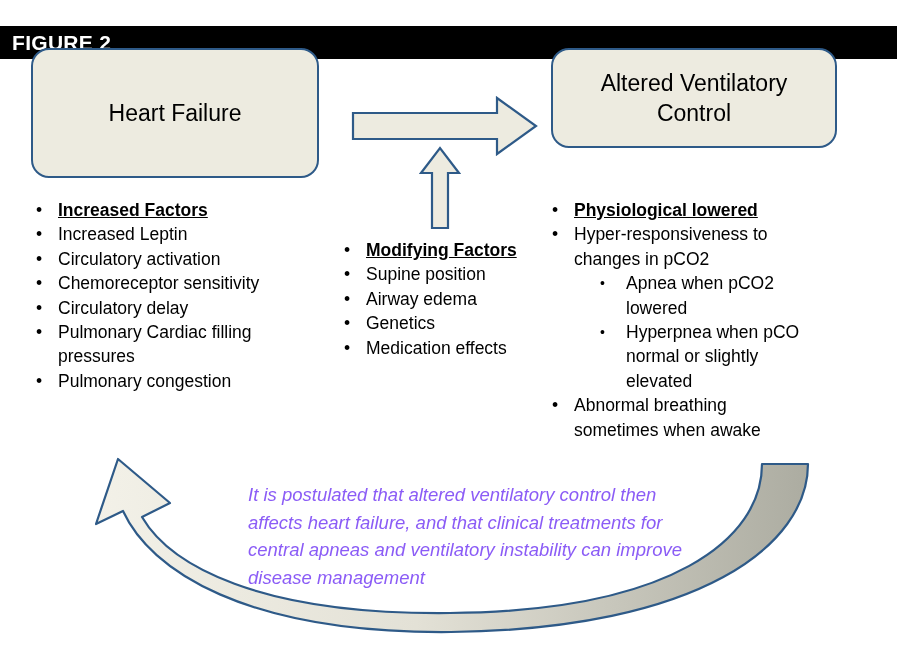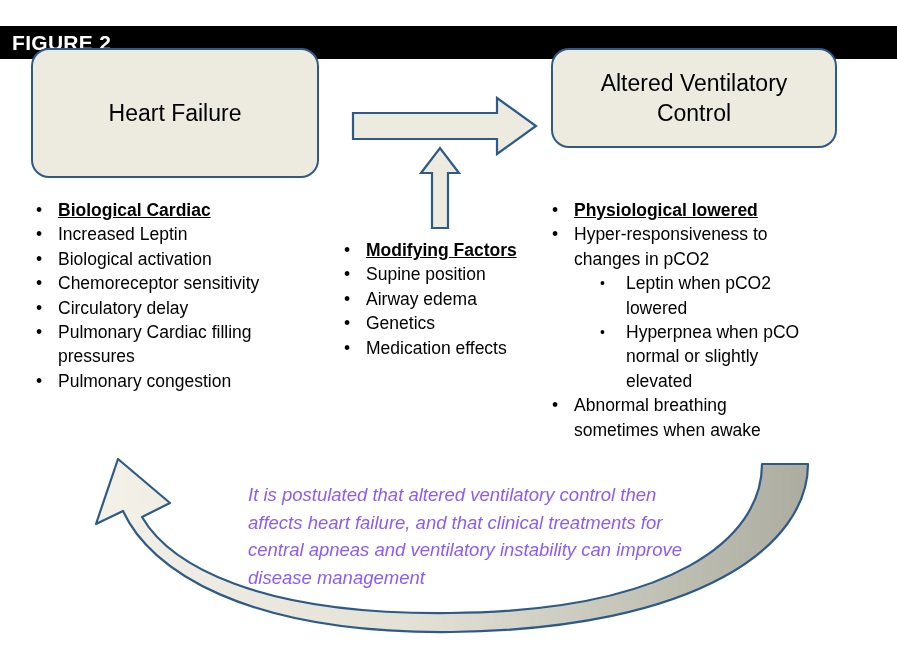--- a/index.html
+++ b/index.html
@@ -176,29 +176,29 @@
   </div>
 
   <div id="box-altered-ventilatory-control" class="node-box">
     <span style="white-space:pre-line;">Altered Ventilatory
 Control</span>
   </div>
 
   <div id="list-left" class="bullet-list">
       <div class="bullet-row level-1">
         <span class="bullet-dot">•</span>
-        <span class="bullet-text heading">Biological Cardiac</span>
+        <span class="bullet-text heading">Increased Factors</span>
       </div>
       <div class="bullet-row level-1">
         <span class="bullet-dot">•</span>
         <span class="bullet-text">Increased Leptin</span>
       </div>
       <div class="bullet-row level-1">
         <span class="bullet-dot">•</span>
-        <span class="bullet-text">Biological activation</span>
+        <span class="bullet-text">Circulatory activation</span>
       </div>
       <div class="bullet-row level-1">
         <span class="bullet-dot">•</span>
         <span class="bullet-text">Chemoreceptor sensitivity</span>
       </div>
       <div class="bullet-row level-1">
         <span class="bullet-dot">•</span>
         <span class="bullet-text">Circulatory delay</span>
       </div>
       <div class="bullet-row level-1">
@@ -238,21 +238,21 @@
         <span class="bullet-dot">•</span>
         <span class="bullet-text heading">Physiological lowered</span>
       </div>
       <div class="bullet-row level-1">
         <span class="bullet-dot">•</span>
         <span class="bullet-text">Hyper-responsiveness to
 changes in pCO2</span>
       </div>
       <div class="bullet-row level-2">
         <span class="bullet-dot">•</span>
-        <span class="bullet-text">Leptin when pCO2
+        <span class="bullet-text">Apnea when pCO2
 lowered</span>
       </div>
       <div class="bullet-row level-2">
         <span class="bullet-dot">•</span>
         <span class="bullet-text">Hyperpnea when pCO
 normal or slightly
 elevated</span>
       </div>
       <div class="bullet-row level-1">
         <span class="bullet-dot">•</span>

